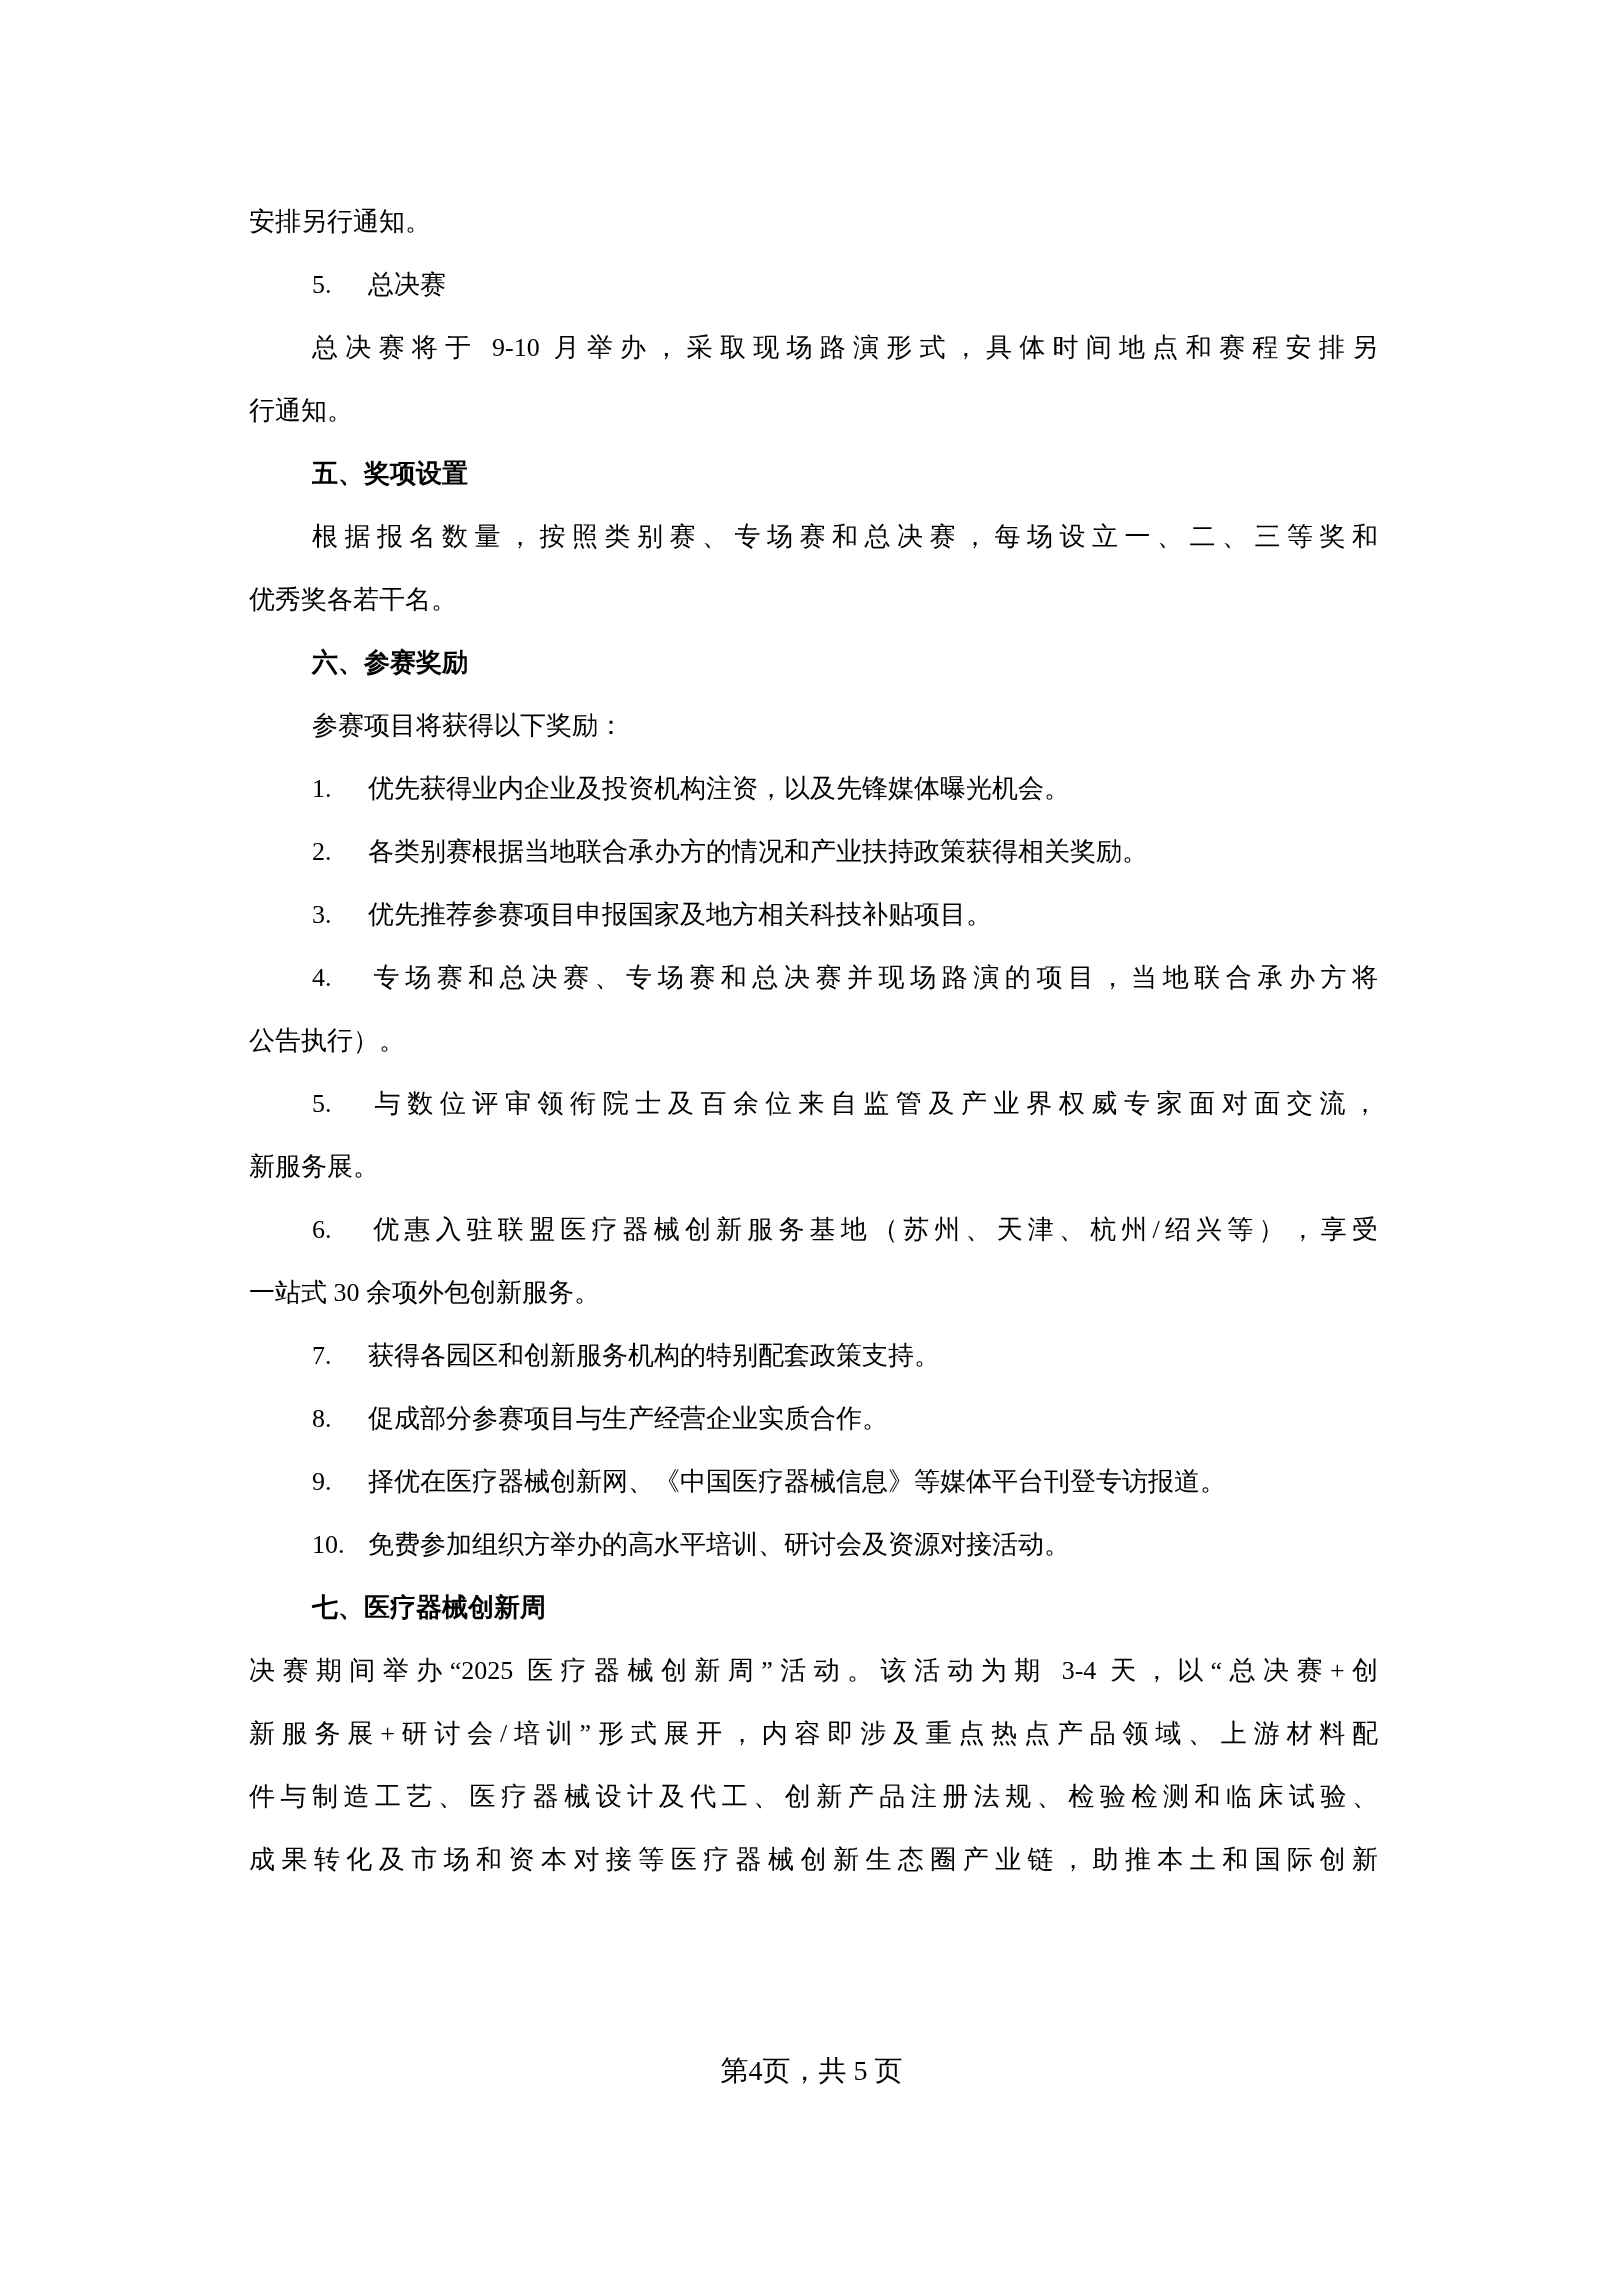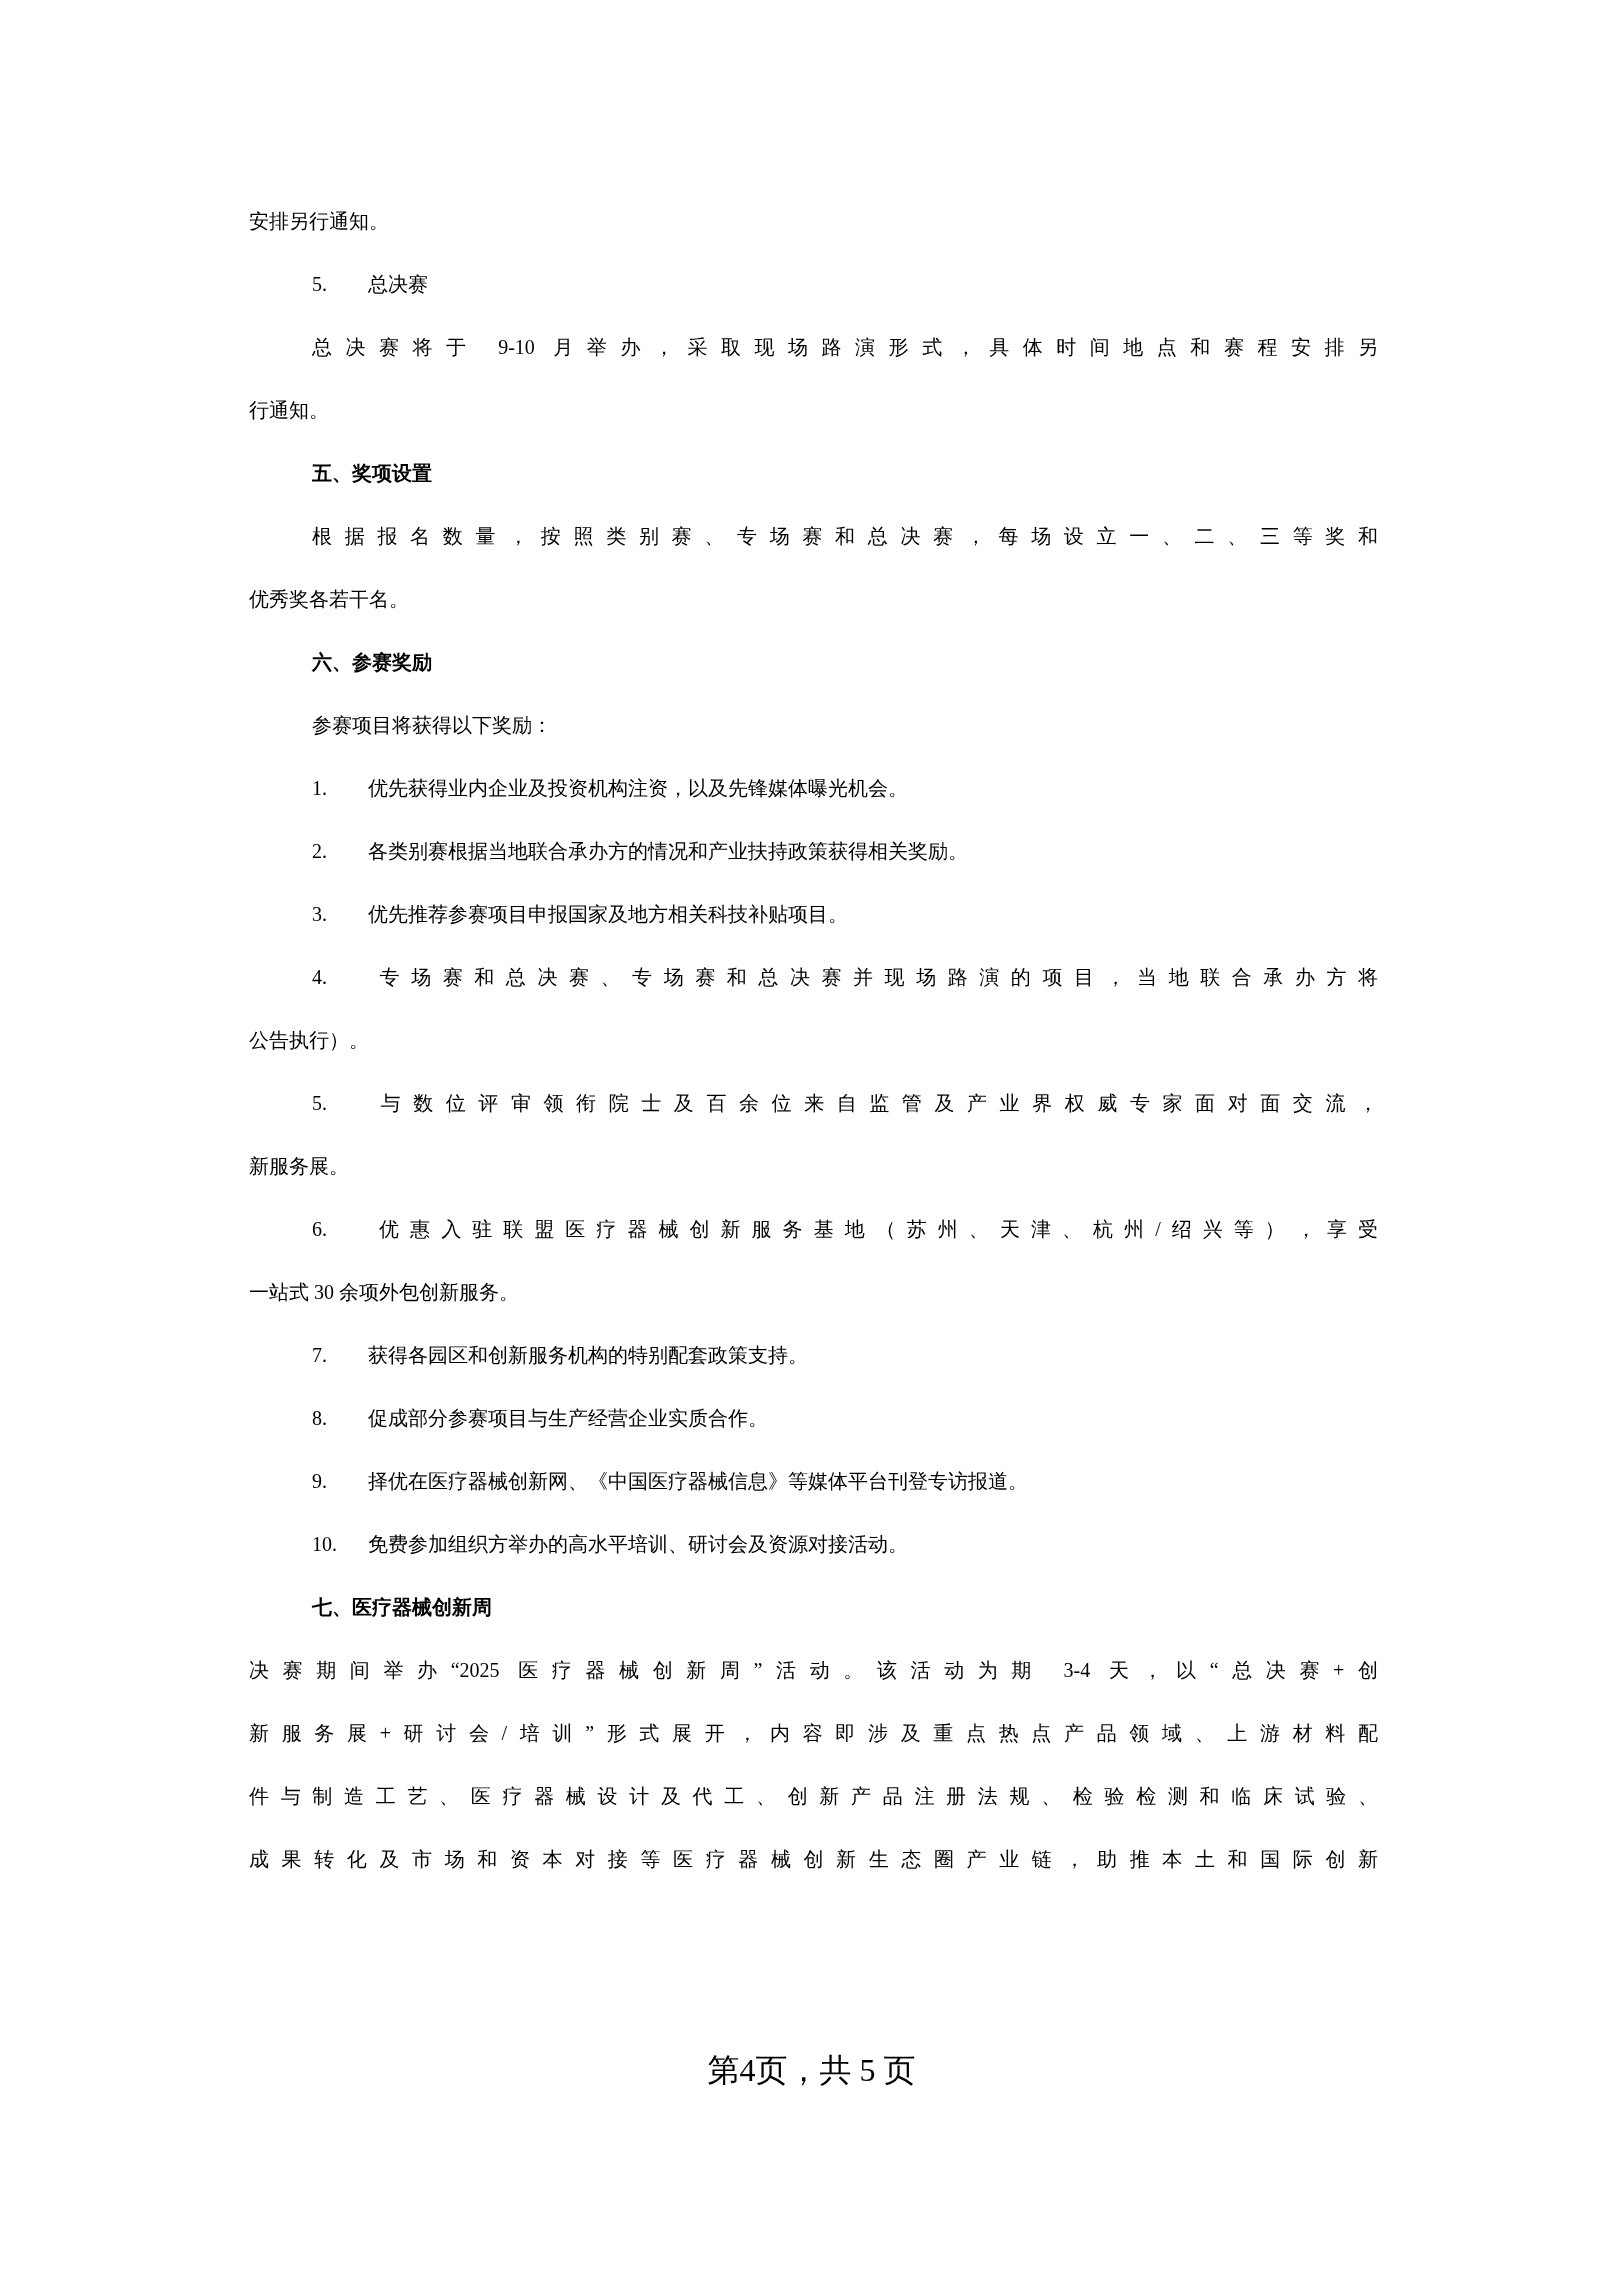--- a/index.html
+++ b/index.html
@@ -10,21 +10,21 @@
     background: #ffffff;
     overflow: hidden;
     font-family: "Liberation Serif", "DejaVu Serif", serif;
     color: #000000;
   }
   .doc-body {
     position: absolute;
     left: 249px;
     top: 190px;
     width: 1129px;
-    font-size: 20px;
+    font-size: 26px;
     line-height: 63px;
     overflow: hidden;
   }
   .line {
     height: 63px;
     text-align: left;
     white-space: normal;
   }
   .indent, .numbered, .heading { text-indent: 63px; }
   .stretch {
@@ -39,21 +39,21 @@
     display: inline-block;
     width: 56px;
     text-indent: 0;
   }
   .footer {
     position: absolute;
     left: 0;
     top: 2051px;
     width: 100%;
     text-align: center;
-    font-size: 32px;
+    font-size: 28px;
     line-height: 39px;
     font-family: "Liberation Serif", "DejaVu Serif", serif;
     color: #000000;
   }
 </style>
 </head>
 <body>
 
 <div class="page">
   <div class="doc-body">

